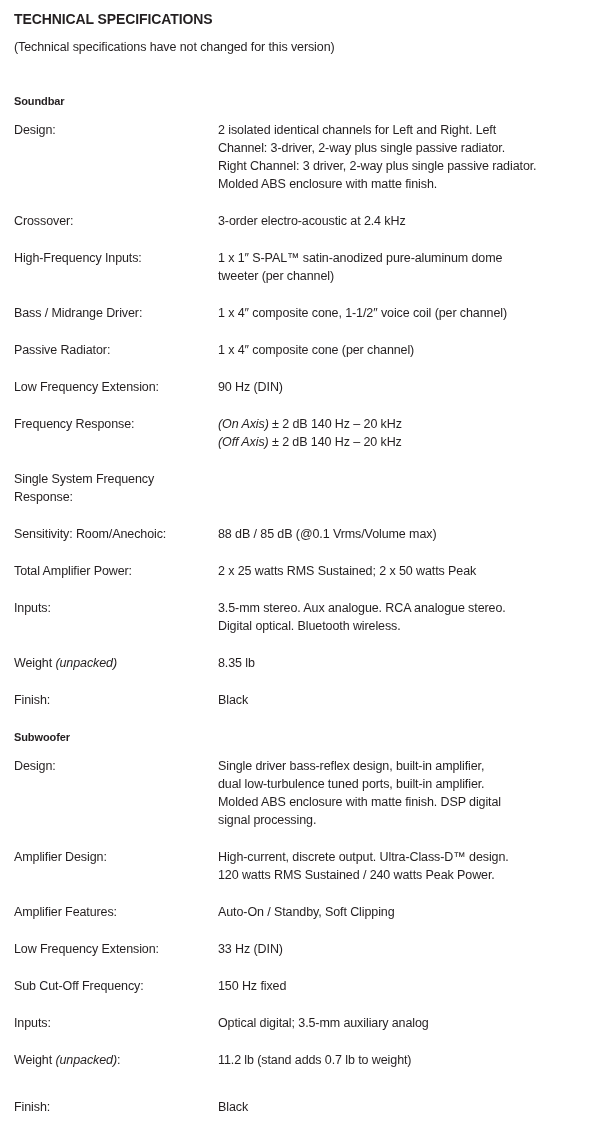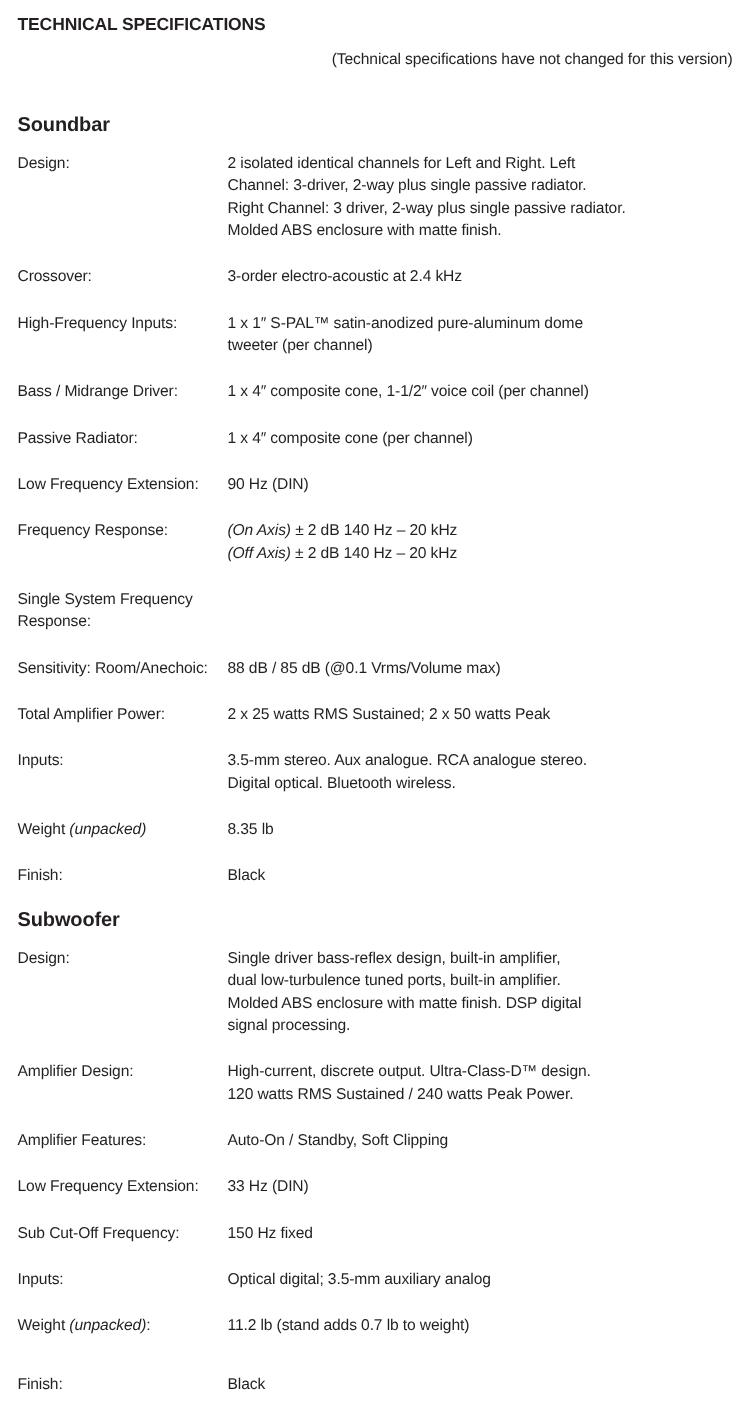--- a/index.html
+++ b/index.html
@@ -17,29 +17,28 @@
   .line { line-height: 18px; min-height: 18px; white-space: nowrap; }
   .title {
     font-size: 14px;
     font-weight: bold;
     line-height: 18px;
     margin: 0 0 10px 0;
   }
   .subtitle {
     line-height: 18px;
     margin: 0 0 36px 0;
-    text-align: right;
   }
   .heading {
-    font-size: 16px;
+    font-size: 11px;
     font-weight: bold;
     line-height: 18px;
     margin: 4px 0 11px 0;
   }
-  .row { display: flex; margin: 0 0 19px 0; }
+  .row { display: flex; margin: 0 0 19px 0; gap: 36px; }
   .row.extra-gap { margin-bottom: 29px; justify-content: space-between; }
   .cell.label { width: 168px; flex: 0 0 168px; }
   .cell.value { flex: 1 1 auto; min-width: 0; }
   .it { font-style: italic; }
 </style>
 </head>
 <body>
 
 <div class="doc">
   <div class="title">TECHNICAL SPECIFICATIONS</div>

